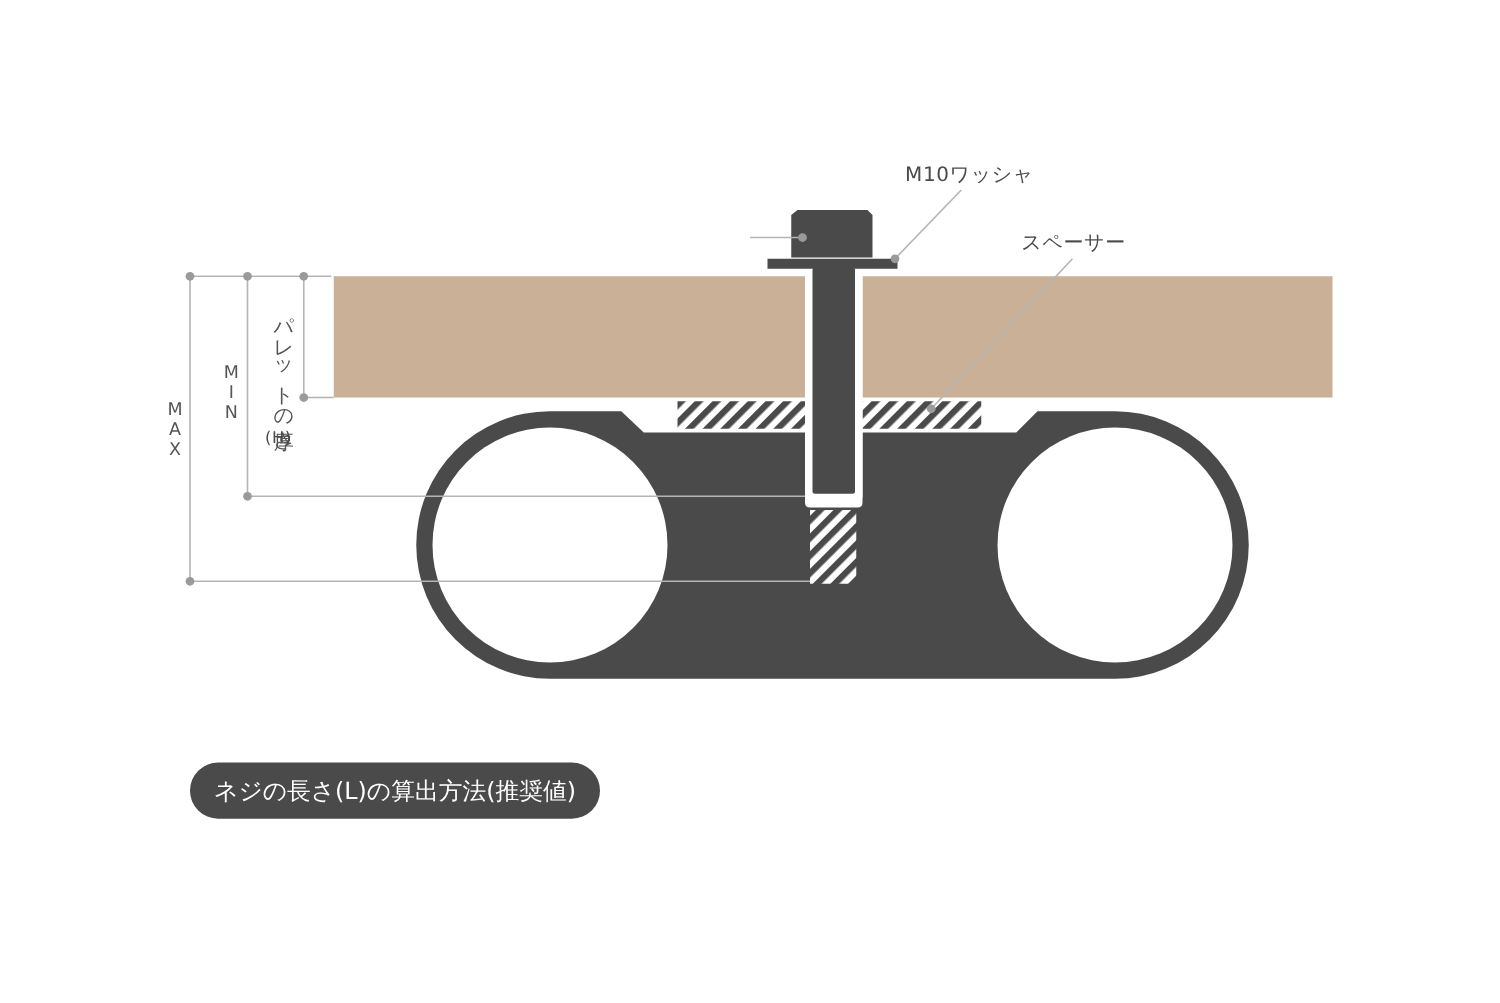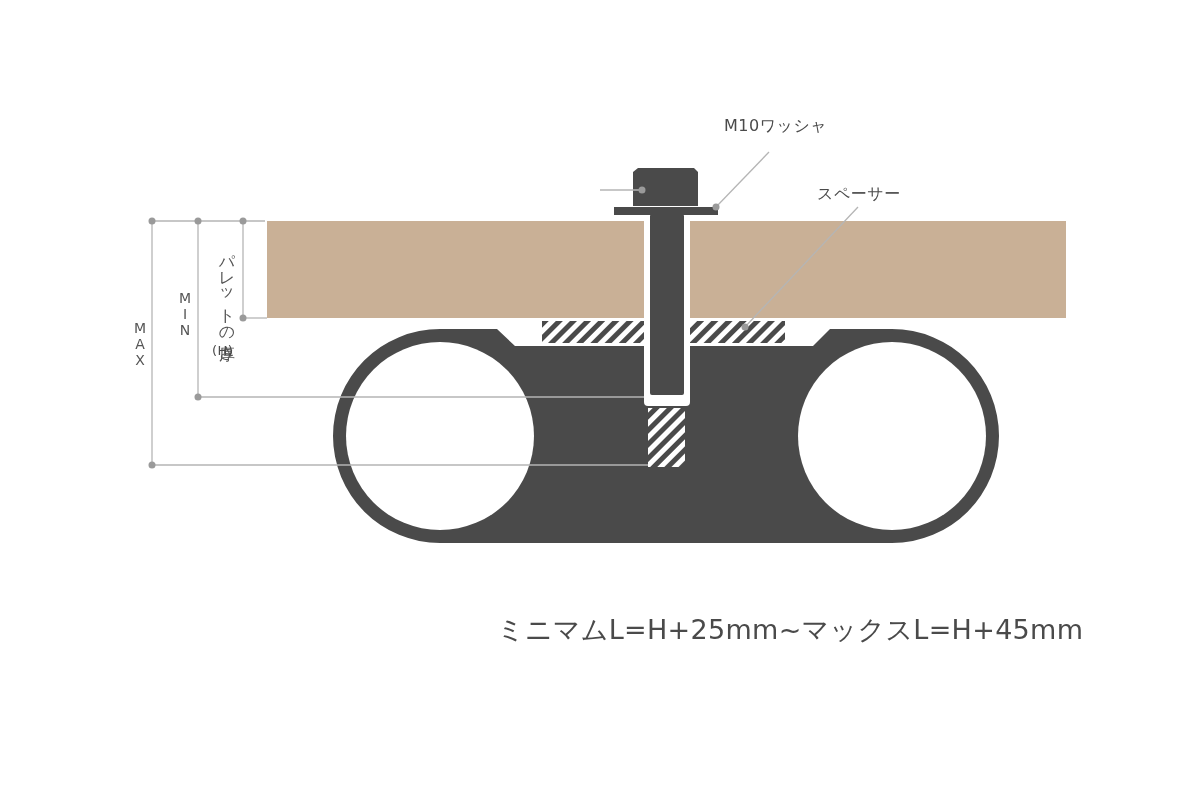--- a/index.html
+++ b/index.html
@@ -75,22 +75,22 @@
       <circle cx="243" cy="221" r="3.5"></circle>
       <circle cx="243" cy="318" r="3.5"></circle>
       <circle cx="198" cy="397" r="3.5"></circle>
       <circle cx="152" cy="465" r="3.5"></circle>
       <circle cx="642" cy="190" r="3.5"></circle>
       <circle cx="716" cy="207" r="3.5"></circle>
       <circle cx="745" cy="327" r="3.5"></circle>
     </g>
   </svg>
 
-  <div class="label" style="left:724px; top:116px;">M10ワッシャ</div>
+  <div class="label" style="left:724px; top:130px;">M10ワッシャ</div>
   <div class="label" style="left:817px; top:184px;">スペーサー</div>
 
   <div class="vlabel" style="left:219px; top:243px; font-size:16px;">パレットの厚さ</div>
   <div class="label" style="left:212px; top:343px; font-size:13px;">(H)</div>
   <div class="vlabel" style="left:178px; top:290px;">MIN</div>
   <div class="vlabel" style="left:133px; top:320px;">MAX</div>
 
-  <div class="formula">ミニマムL=H+25mm~マックスL=H+45mm</div>
+  <div class="pill">ネジの長さ(L)の算出方法(推奨値)</div>
 </div>
 
 </body></html>

